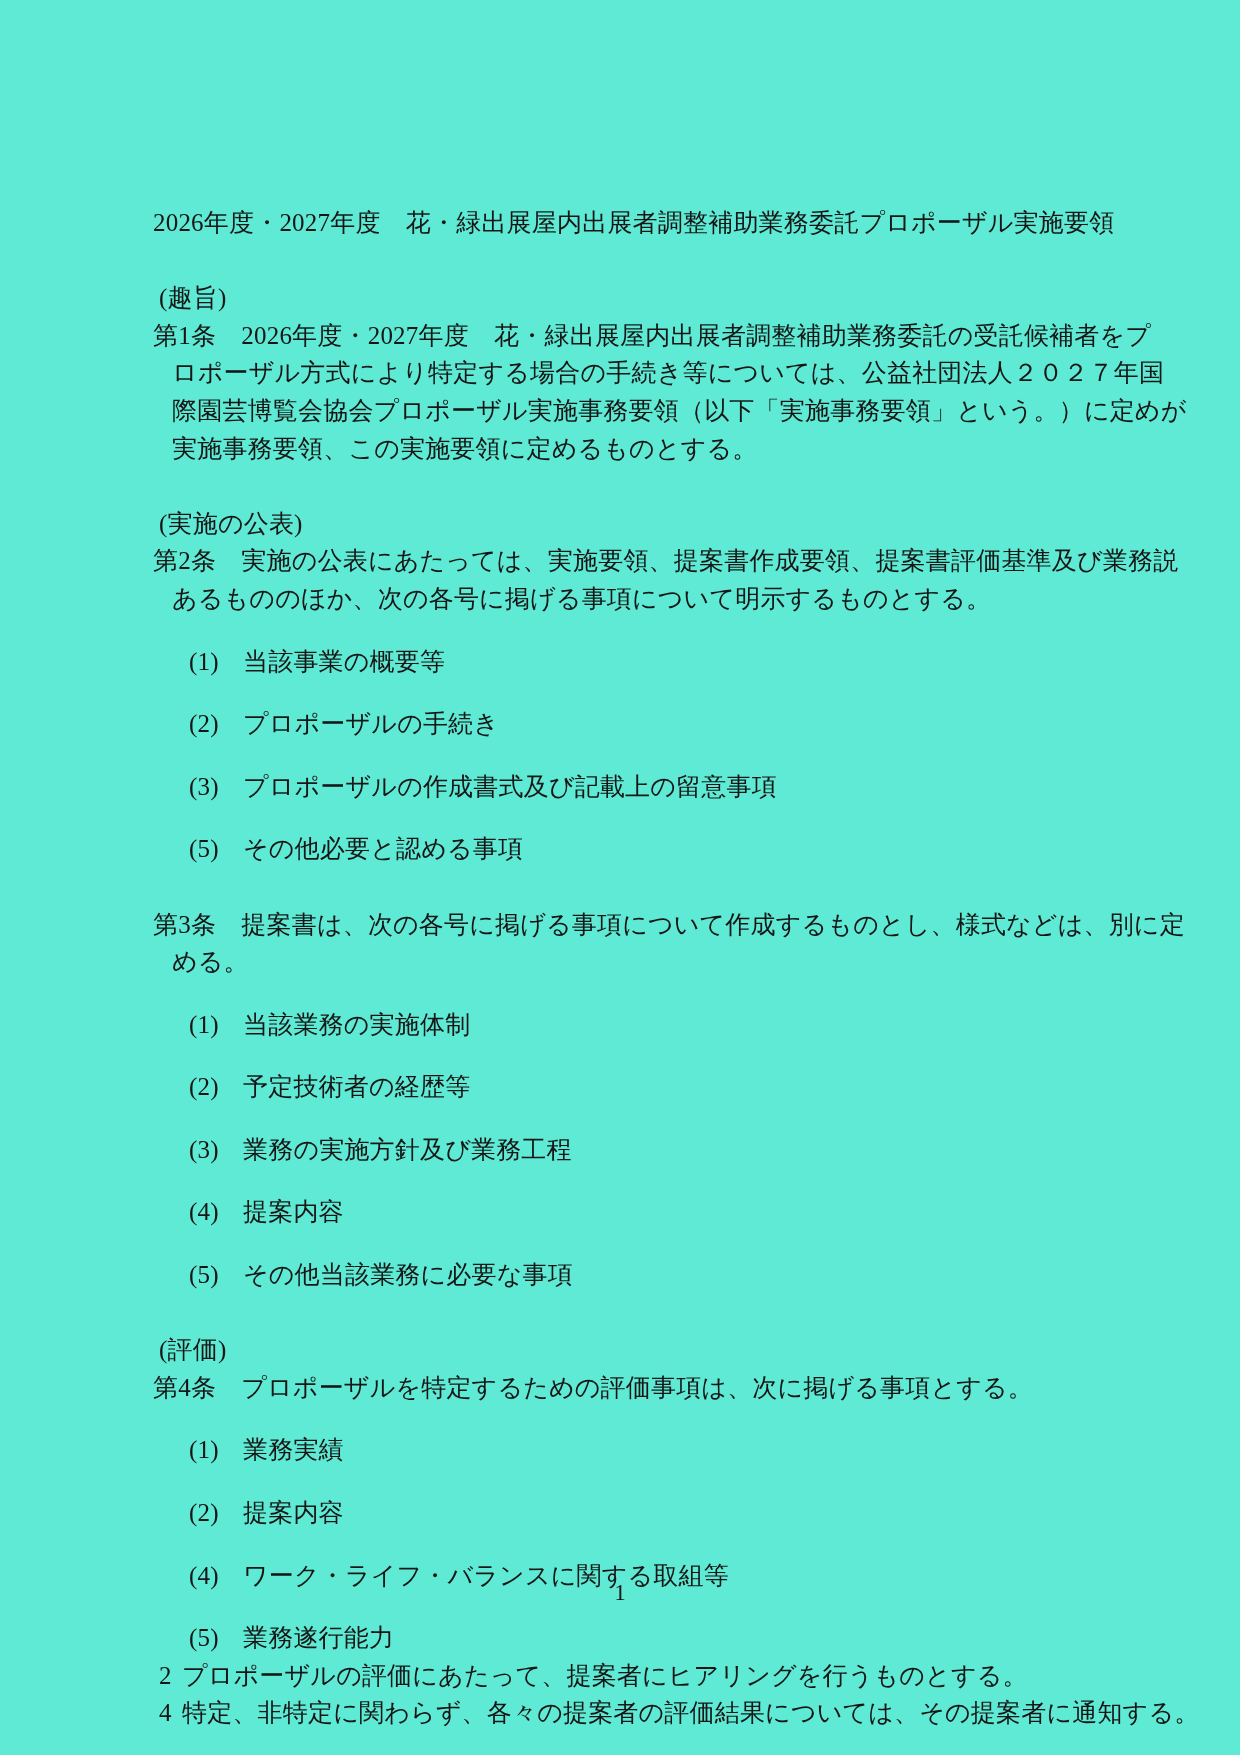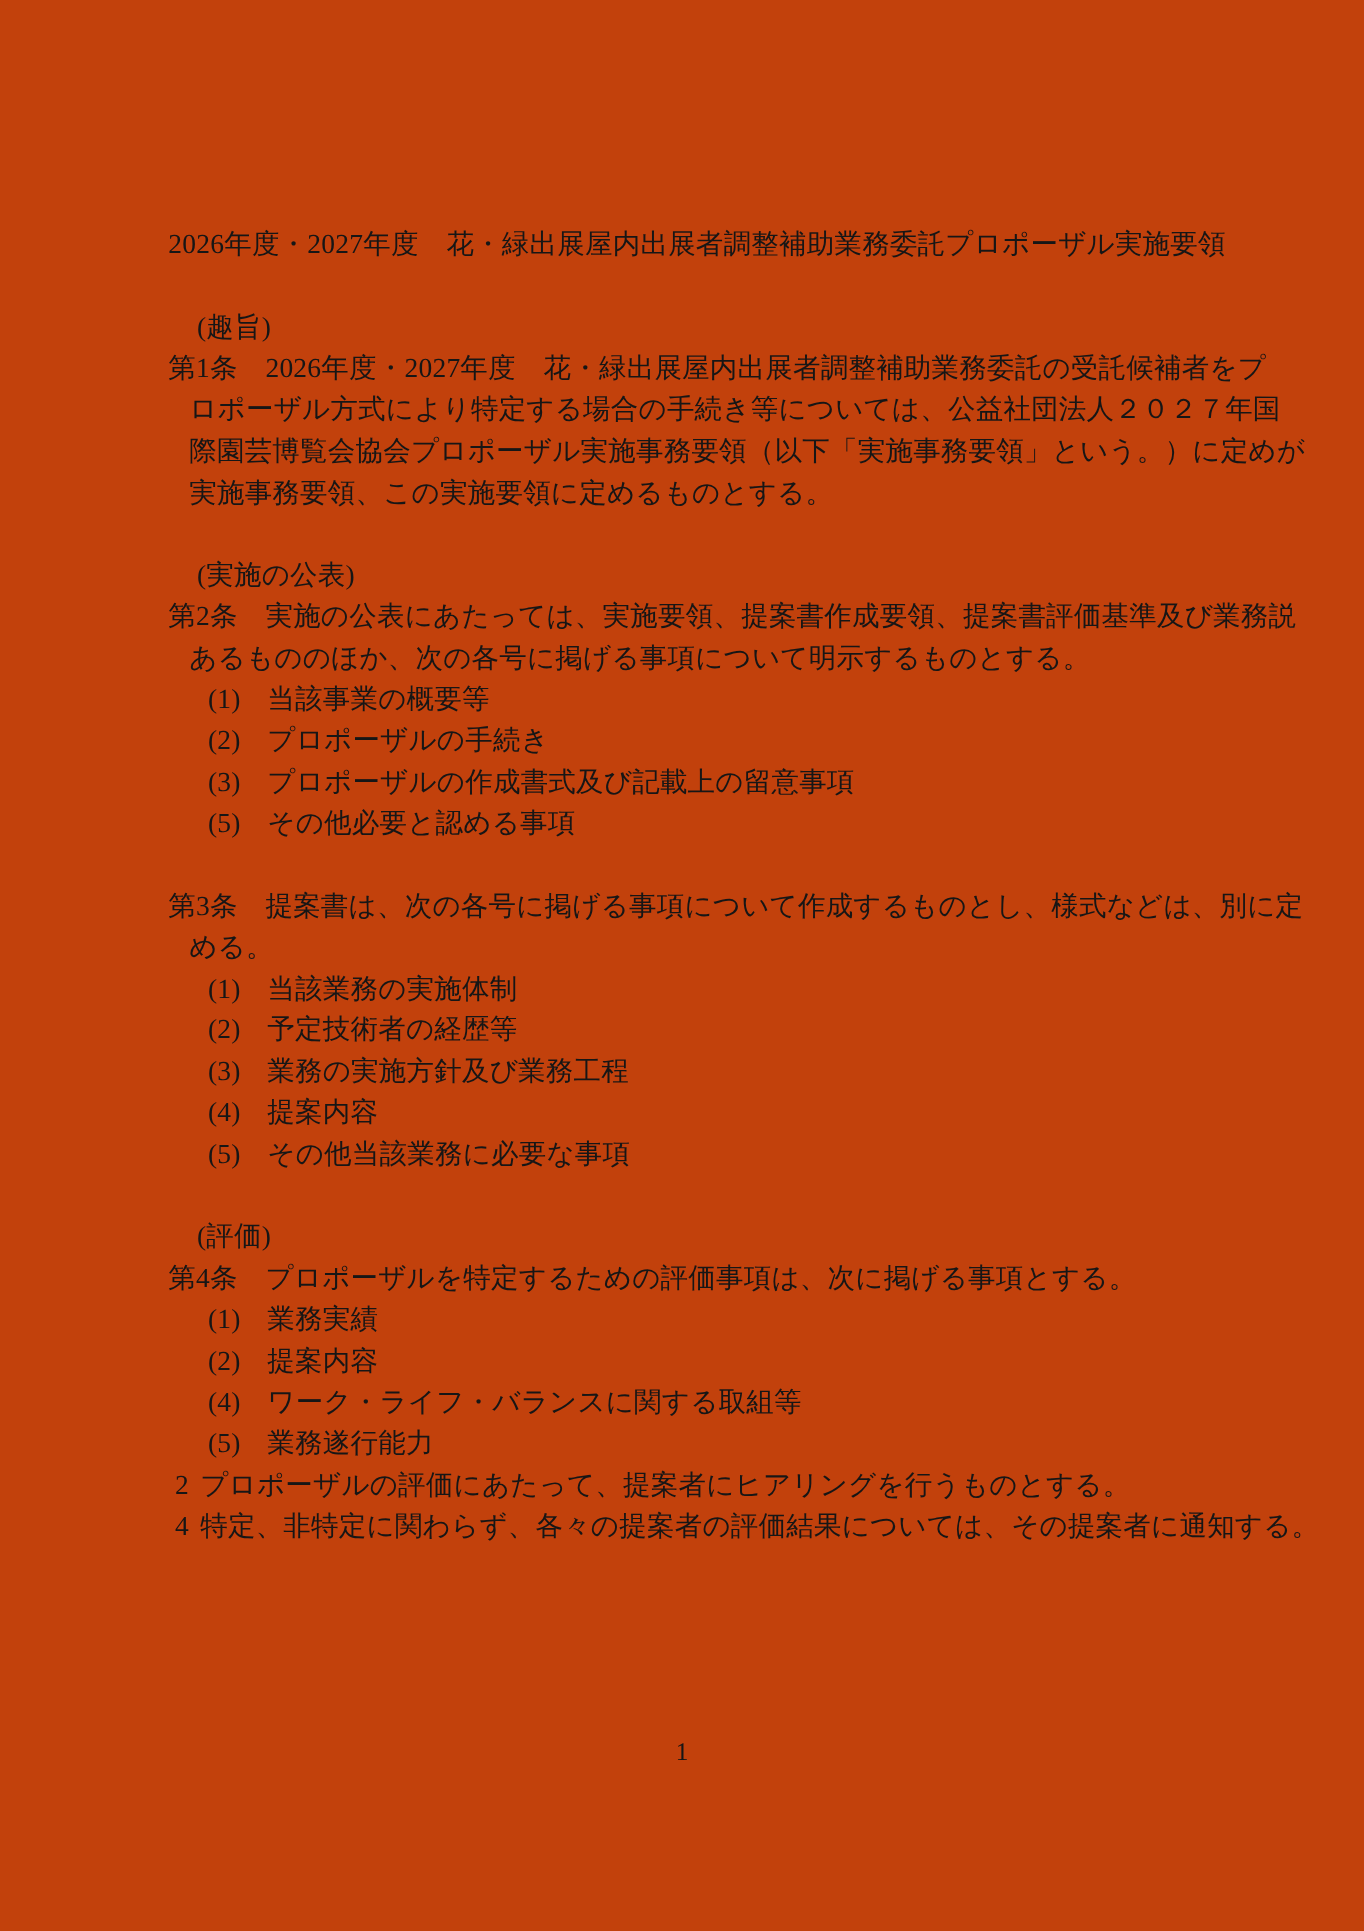--- a/index.html
+++ b/index.html
@@ -4,21 +4,21 @@
 <style>
   html, body {
     margin: 0;
     padding: 0;
     background: #ffffff;
   }
   .page {
     position: relative;
     width: 1240px;
     height: 1755px;
-    background: #c2410c;
+    background: #5eead4;
     color: #161616;
     font-family: "Liberation Serif", "DejaVu Serif", serif;
     overflow: hidden;
   }
   .content {
     position: absolute;
     top: 204px;
     left: 153px;
     width: 950px;
   }
@@ -30,27 +30,27 @@
     letter-spacing: 0.2px;
   }
   .blank {
     height: 37.6px;
   }
   .doc-title {
     text-align: center;
   }
   .sec-heading {
     padding-left: 6px;
-    margin-left: 20px;
   }
   .art-cont {
     padding-left: 19px;
   }
   .item {
     padding-left: 36px;
+    margin-top: 25px;
   }
   .item-num {
     display: inline-block;
     width: 54px;
   }
   .para-num {
     display: inline-block;
     width: 29px;
     text-indent: 6px;
   }

